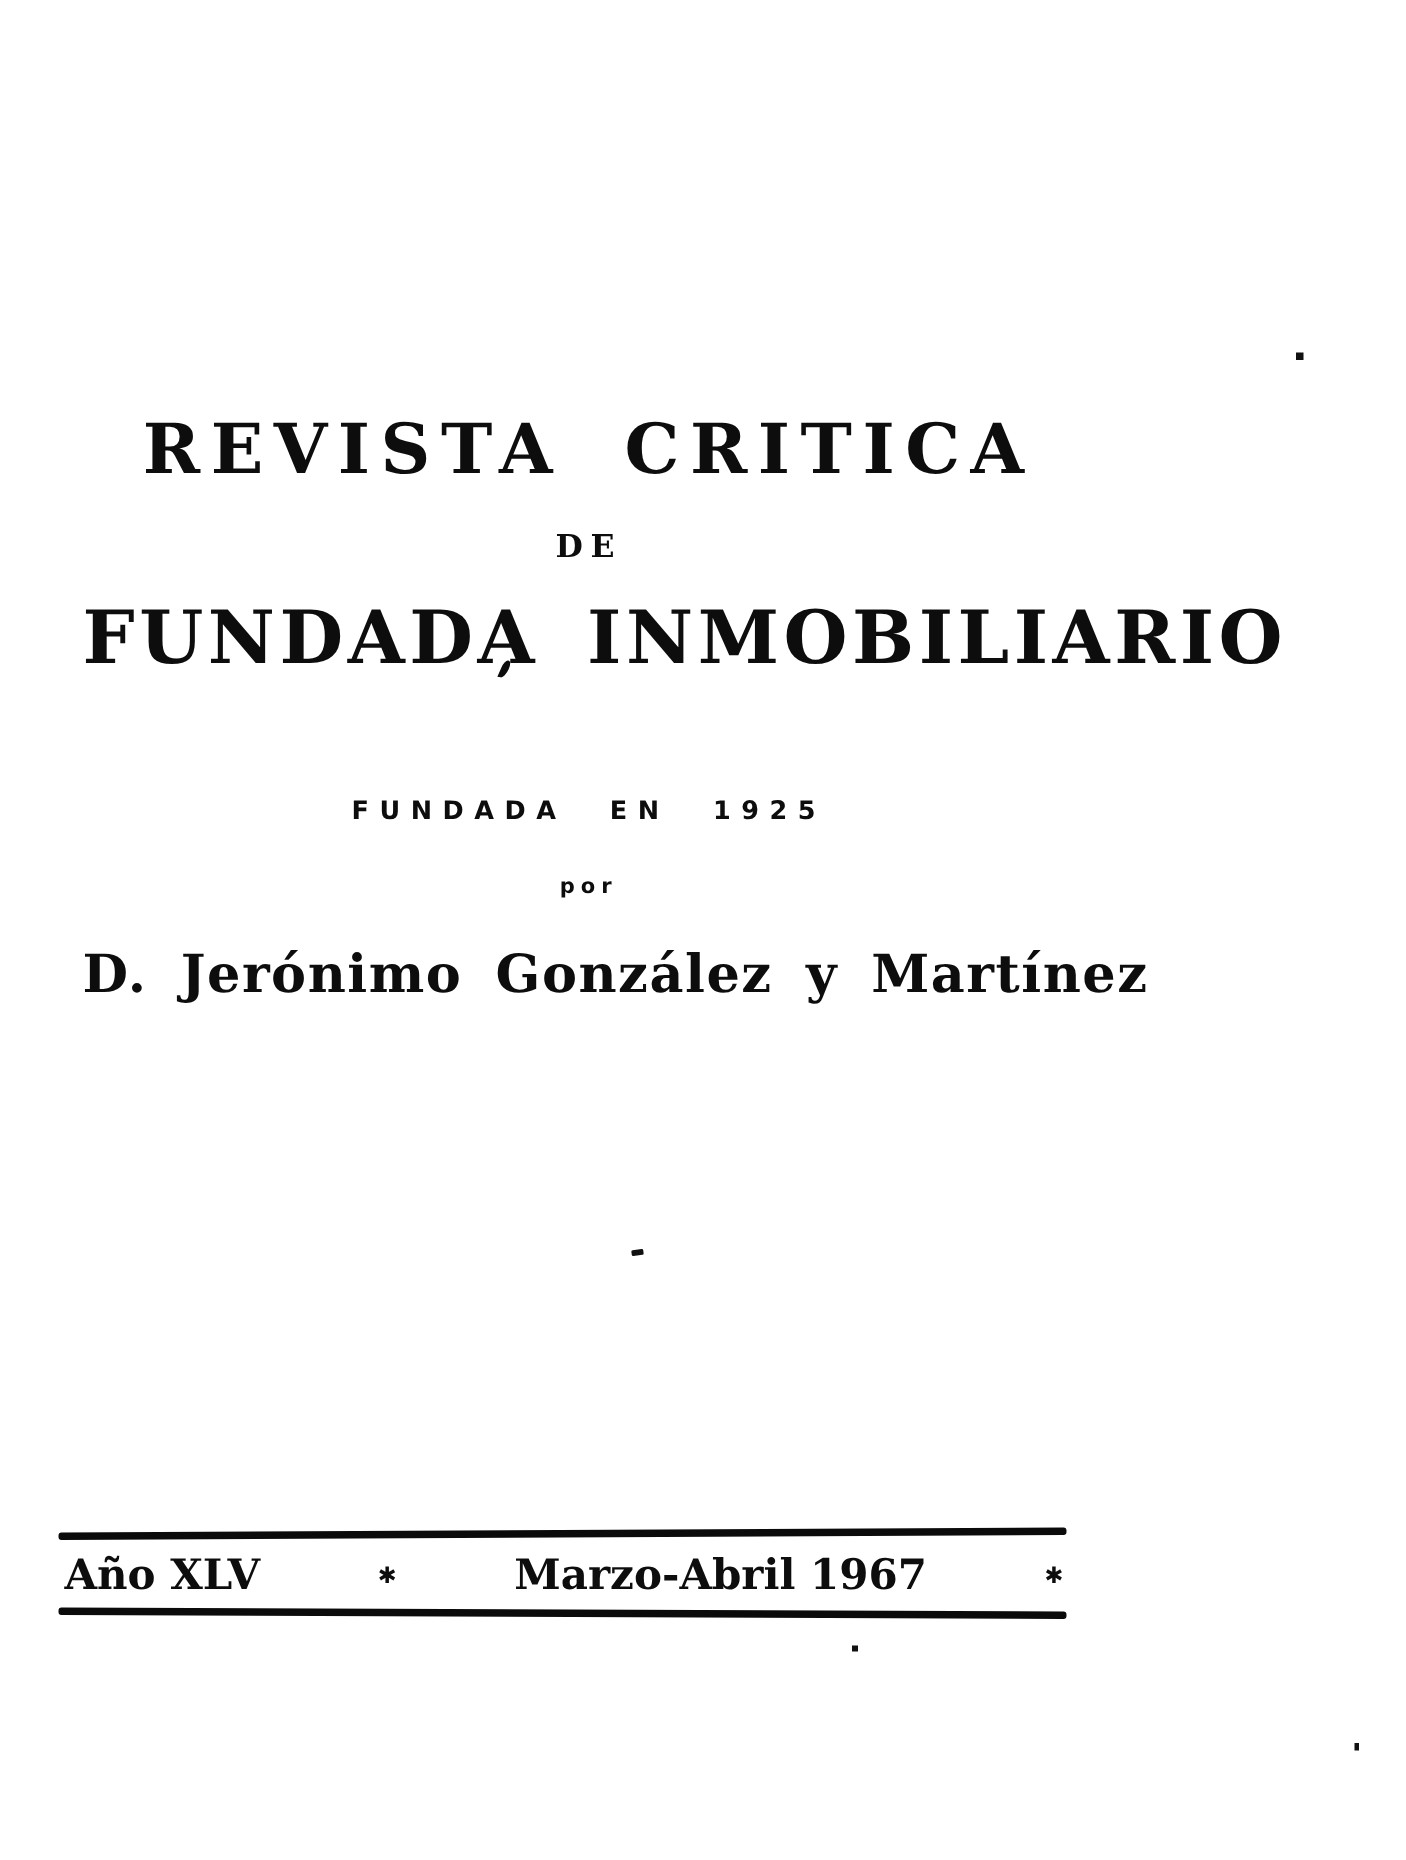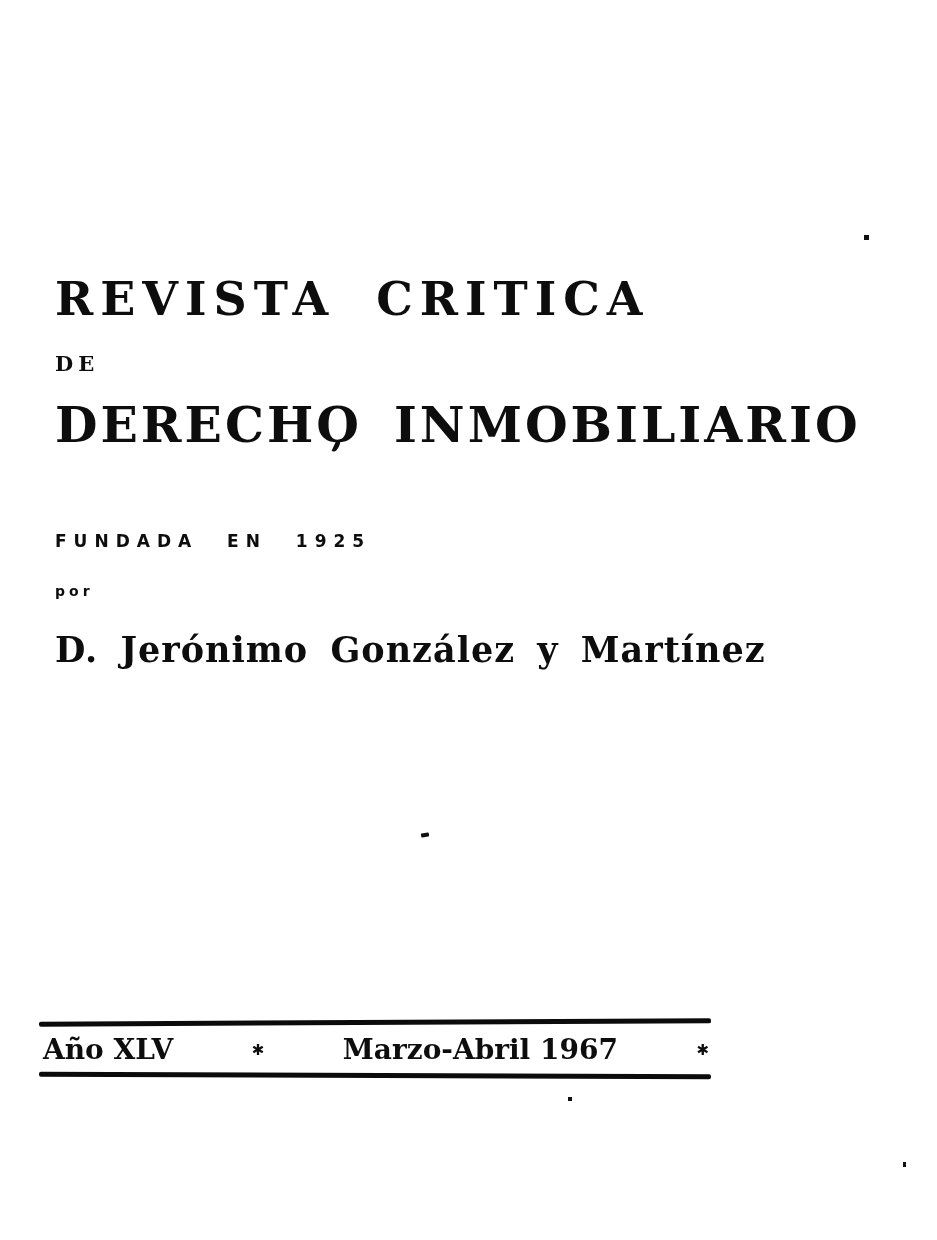--- a/index.html
+++ b/index.html
@@ -12,21 +12,21 @@
   .page {
     position: relative;
     width: 937px; height: 1240px;
     background: #ffffff;
     color: #0d0d0d;
   }
   
   .col {
     position: absolute;
     left: 55px; width: 675px;
-    text-align: left;
+    text-align: center;
     white-space: nowrap;
   }
   .title-line1 {
     top: 272px;
     font-size: 46px; font-weight: bold;
     letter-spacing: 7px; word-spacing: 18px;
     font-family: "DejaVu Serif", serif;
   }
   .title-connector {
     top: 351px;
@@ -101,21 +101,21 @@
 </style>
 </head>
 <body>
 
 <div class="page">
 
   <div class="col title-line1">REVISTA CRITICA</div>
 
   <div class="col title-connector">DE</div>
 
-  <div class="col title-line2">DERECHO INMOBILIARIO</div>
+  <div class="col title-line2">FUNDADA INMOBILIARIO</div>
 
   <span class="comma-artifact"></span>
 
   <div class="col founded">FUNDADA EN 1925</div>
 
   <div class="col founder">D. Jerónimo González y Martínez</div>
 
   <div class="col by-label">por</div>
 
   <div class="band">

